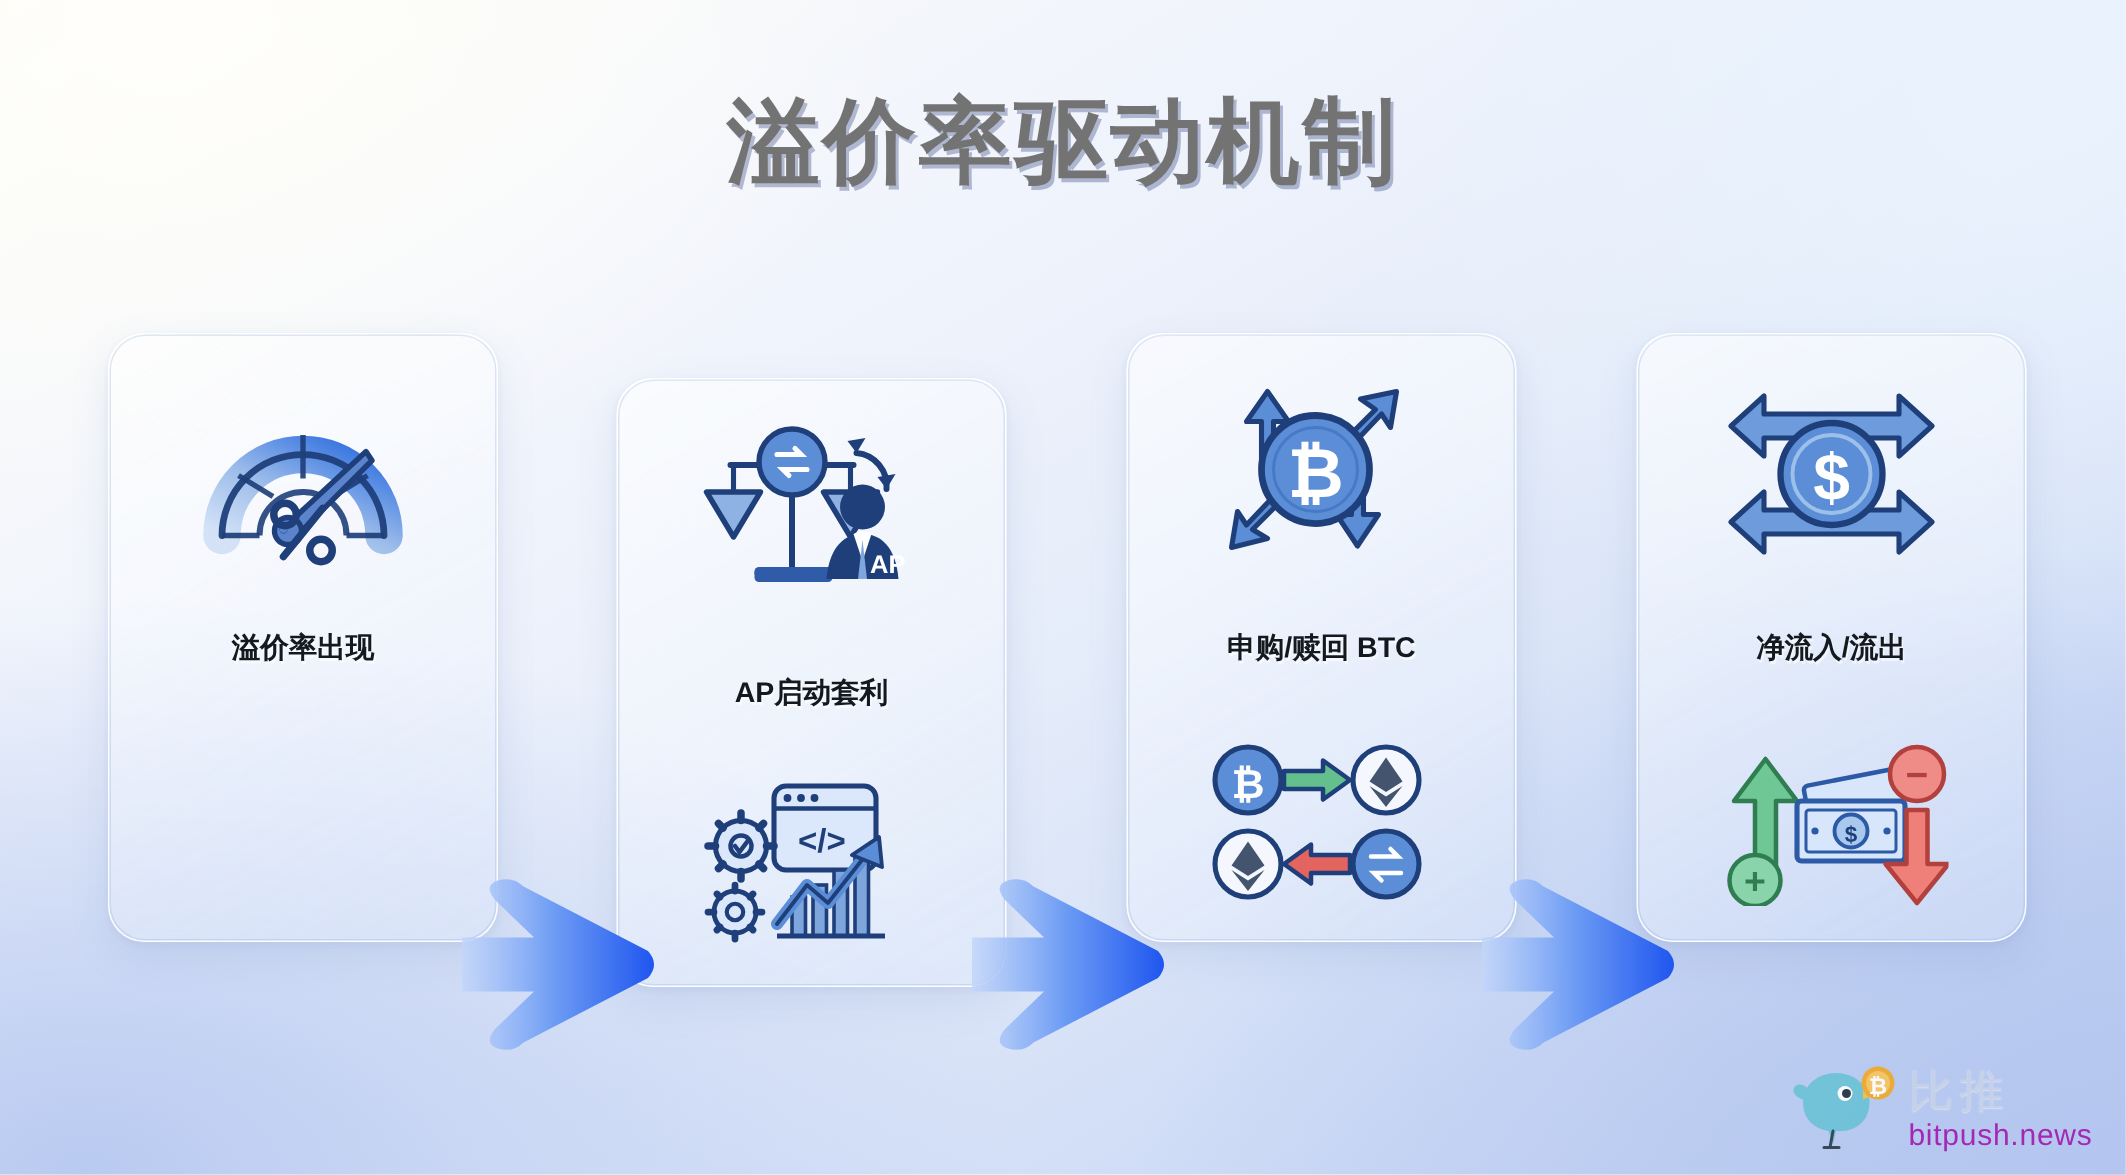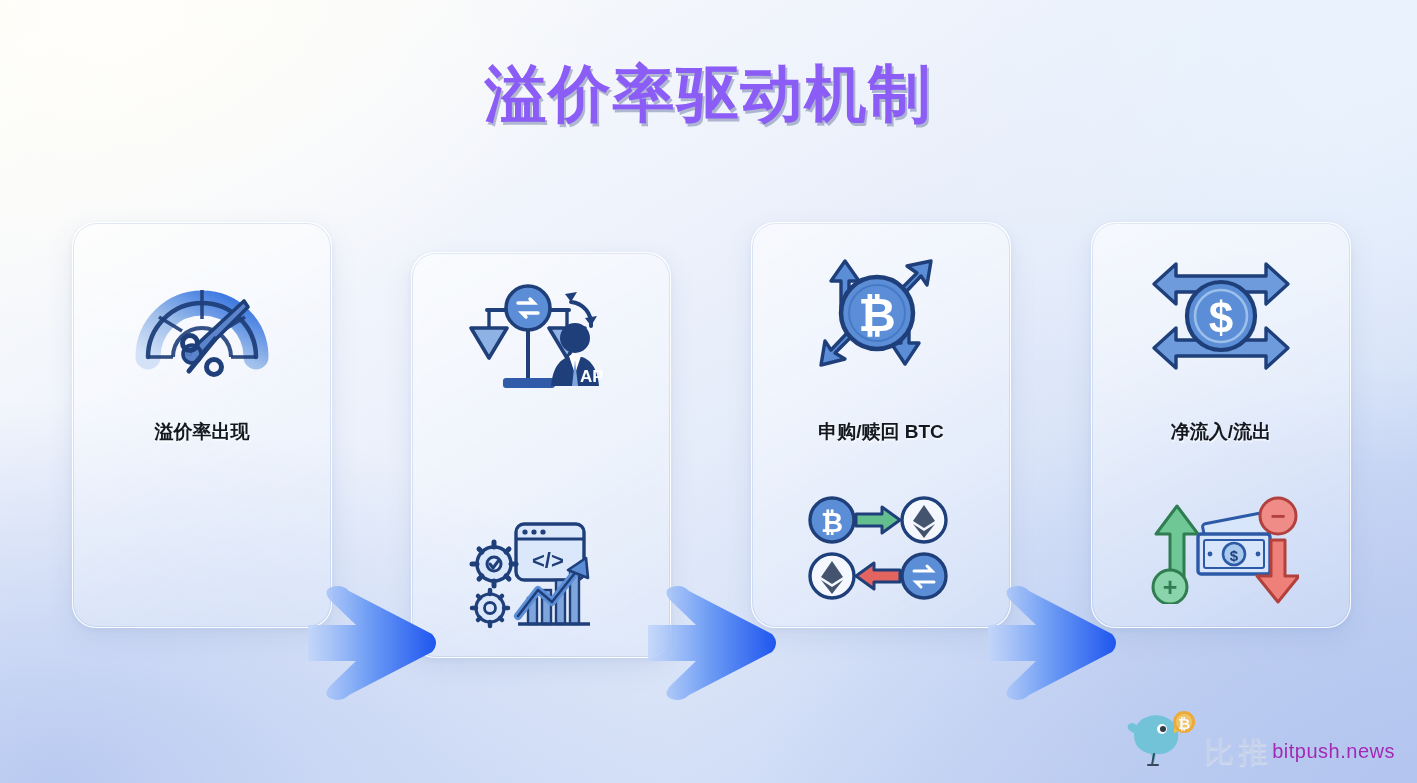--- a/index.html
+++ b/index.html
@@ -28,21 +28,21 @@
     left: 0;
     width: 100%;
     text-align: center;
     pointer-events: none;
   }
   .title {
     display: inline-block;
     font-size: 62px;
     font-weight: 700;
     letter-spacing: 2px;
-    color: #8b5cf6;
+    color: #737373;
     text-shadow: 2px 3px 0 rgba(20,40,110,0.30);
   }
 
   
   .row {
     position: absolute;
     top: 222px;
     left: 0;
     width: 100%;
     height: 410px;
@@ -115,21 +115,21 @@
   
   .watermark {
     position: absolute;
     right: 22px;
     bottom: 16px;
     display: flex;
     align-items: flex-end;
     gap: 8px;
     opacity: 0.92;
   }
-  .wm-text { display: flex; flex-direction: row; line-height: 1; }
+  .wm-text { display: flex; flex-direction: column; line-height: 1; }
   .wm-cn {
     font-size: 30px;
     font-weight: 500;
     color: #c8d2e8;
     letter-spacing: 4px;
     text-shadow: 0 1px 1px rgba(255,255,255,0.5);
   }
   .wm-url {
     font-size: 20px;
     color: #a21caf;
@@ -216,20 +216,21 @@
         <path d="M126 44 L120 36 L132 34 Z" fill="#1f3f7a"></path>
 
         <circle cx="110" cy="56" r="15" fill="#1f3f7a"></circle>
         <path d="M86 104 C88 82 98 74 110 74 C122 74 132 82 134 104 Z" fill="#1f3f7a"></path>
         <path d="M104 74 L110 92 L116 74 L112 72 L108 72 Z" fill="#ffffff"></path>
         <path d="M110 78 L107 104 L113 104 Z" fill="#7fa7dd"></path>
         <text x="115" y="100" font-family="'Liberation Sans', sans-serif" font-size="17" font-weight="700" fill="#ffffff">AP</text>
       </svg>
     </div>
 
+    <div class="card-label">AP启动套利</div>
 
     <div class="card-bottom-icon">
       <svg width="150" height="115" viewBox="0 0 150 115" aria-hidden="true">
 
         <rect x="50" y="4" width="68" height="56" rx="8" fill="#dbe7fa" stroke="#1f3f7a" stroke-width="3.4"></rect>
         <line x1="50" y1="19" x2="118" y2="19" stroke="#1f3f7a" stroke-width="3"></line>
         <circle cx="59" cy="12" r="2.6" fill="#1f3f7a"></circle>
         <circle cx="68" cy="12" r="2.6" fill="#1f3f7a"></circle>
         <circle cx="77" cy="12" r="2.6" fill="#1f3f7a"></circle>
         <text x="66" y="48" font-family="'Liberation Sans', sans-serif" font-size="22" font-weight="700" fill="#1f3f7a">&lt;/&gt;</text>

